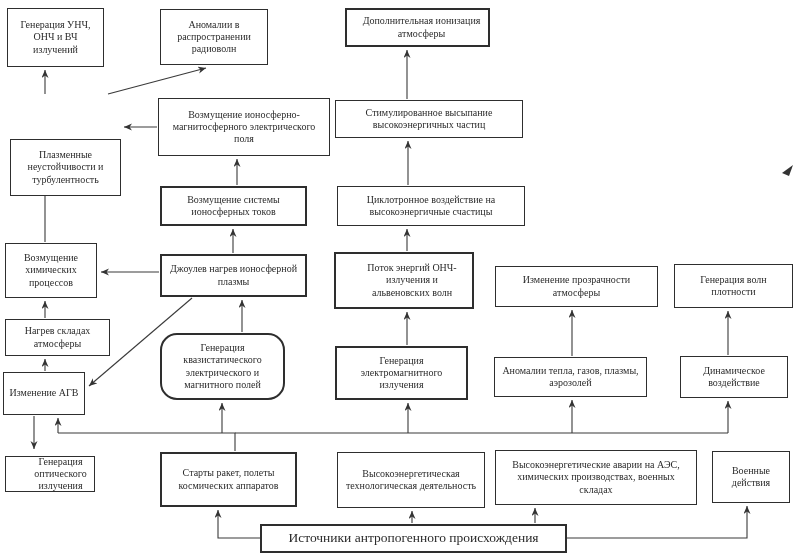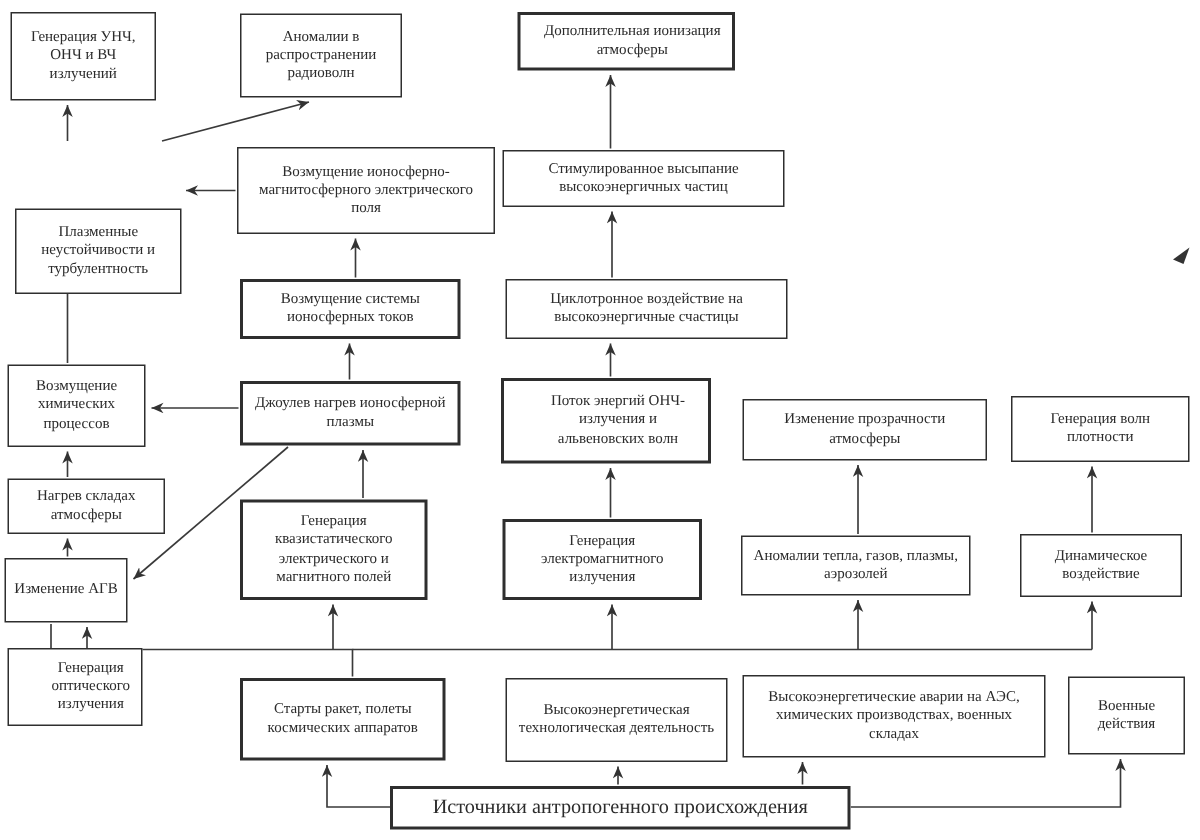--- a/index.html
+++ b/index.html
@@ -107,31 +107,31 @@
   <div class="node b2" style="left:160px;top:254px;width:147px;height:43px;">Джоулев нагрев ионосферной плазмы</div>
 
   <div class="node b2" style="left:334px;top:252px;width:140px;height:57px;padding-left:20px;">Поток энергий ОНЧ-излучения и альвеновских волн</div>
 
   <div class="node" style="left:495px;top:266px;width:163px;height:41px;">Изменение прозрачности атмосферы</div>
 
   <div class="node" style="left:674px;top:264px;width:119px;height:44px;">Генерация волн плотности</div>
 
   <div class="node" style="left:5px;top:319px;width:105px;height:37px;">Нагрев складах атмосферы</div>
 
-  <div class="node b2" style="left:160px;top:333px;width:125px;height:67px;">Генерация квазистатического электрического и магнитного полей</div>
+  <div class="node b2" style="left:160px;top:333px;width:125px;height:67px;border-radius:17px;">Генерация квазистатического электрического и магнитного полей</div>
 
   <div class="node b2" style="left:335px;top:346px;width:133px;height:54px;">Генерация электромагнитного излучения</div>
 
   <div class="node" style="left:494px;top:357px;width:153px;height:40px;">Аномалии тепла, газов, плазмы, аэрозолей</div>
 
   <div class="node" style="left:680px;top:356px;width:108px;height:42px;">Динамическое воздействие</div>
 
   <div class="node" style="left:3px;top:372px;width:82px;height:43px;">Изменение АГВ</div>
 
-  <div class="node" style="left:5px;top:432px;width:90px;height:52px;padding-left:25px;">Генерация оптического излучения</div>
+  <div class="node" style="left:5px;top:456px;width:90px;height:36px;padding-left:25px;">Генерация оптического излучения</div>
 
   <div class="node b2" style="left:160px;top:452px;width:137px;height:55px;">Старты ракет, полеты космических аппаратов</div>
 
   <div class="node" style="left:495px;top:450px;width:202px;height:55px;">Высокоэнергетические аварии на АЭС, химических производствах, военных складах</div>
 
   <div class="node" style="left:337px;top:452px;width:148px;height:56px;">Высокоэнергетическая технологическая деятельность</div>
 
   <div class="node" style="left:712px;top:451px;width:78px;height:52px;">Военные действия</div>
 
   <div class="node b2 big" style="left:260px;top:524px;width:307px;height:29px;">Источники антропогенного происхождения</div>

